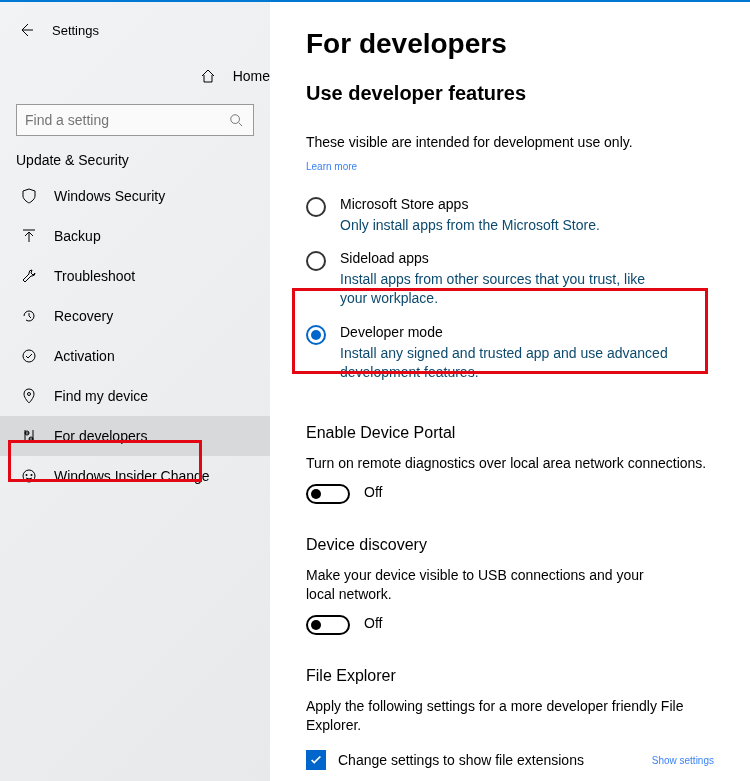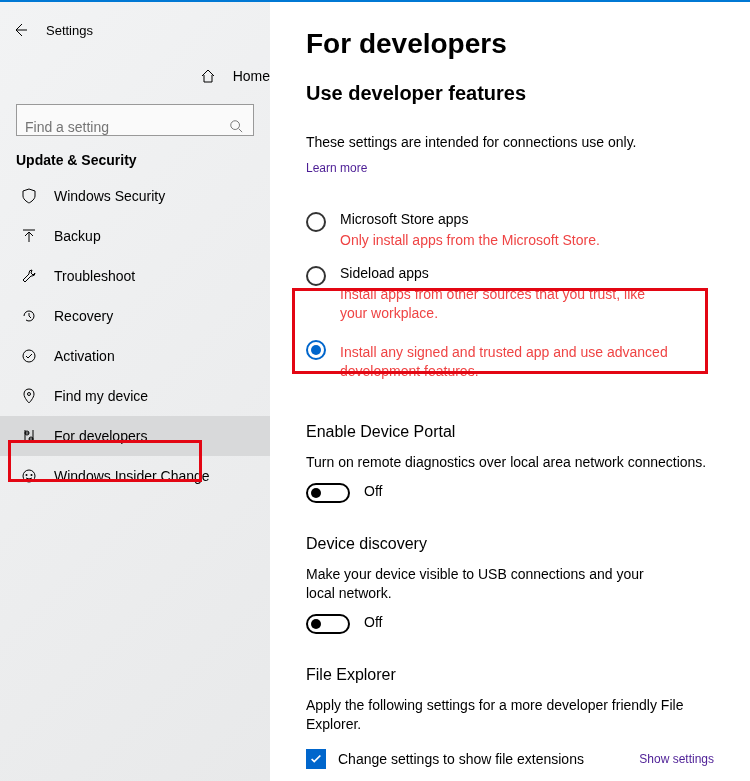--- a/index.html
+++ b/index.html
@@ -13,49 +13,49 @@
     background: #fff;
     border-top: 2px solid #0078d4;
   }
   .app { display: flex; height: 100%; }
   .sidebar {
     width: 270px;
     background: linear-gradient(135deg, #f2f3f4 0%, #e8e9ea 100%);
     padding-top: 8px;
     border-right: 0;
   }
-  .top-row { display: flex; align-items: center; height: 40px; padding-left: 4px; }
+  .top-row { display: flex; align-items: center; height: 40px; padding-left: 10px; }
   .top-row .icon-btn {
     width: 32px; height: 32px;
     display: flex; align-items: center; justify-content: center;
     cursor: pointer;
   }
   .top-row .title { font-size: 13px; margin-left: 10px; }
   .home-row {
     display: flex; align-items: center;
     height: 40px; padding-left: 20px;
     margin-top: 6px;
     cursor: pointer;
     justify-content: flex-end;
   }
   .home-row .lbl { margin-left: 16px; font-size: 14px; }
   .searchbox {
     margin: 8px 16px 14px 16px;
     height: 32px;
     border: 1px solid #999;
     background: #fafafa;
-    display: flex; align-items: flex-end;
+    display: flex; align-items: center;
     padding: 0 8px;
   }
   .searchbox input {
     flex: 1; border: 0; background: transparent;
     font-size: 14px; color: #666; outline: none;
   }
   .section-title {
-    font-weight: 700;
+    font-weight: 400;
     font-size: 14px;
     padding: 2px 16px 8px 16px;
   }
   .nav { list-style: none; }
   .nav li {
     display: flex; align-items: center;
     height: 40px;
     padding-left: 20px;
     cursor: pointer;
   }
@@ -69,42 +69,42 @@
   }
   .content {
     flex: 1; padding: 26px 36px 0 36px;
     overflow-y: auto;
     position: relative;
   }
   h1 { font-size: 28px; font-weight: 600; margin-bottom: 22px; }
   h2 { font-size: 20px; font-weight: 600; margin-bottom: 28px; }
   h3 { font-size: 16px; font-weight: 400; margin-top: 32px; margin-bottom: 12px; }
   .desc { font-size: 14px; color: #000; margin-bottom: 8px; line-height: 1.4; }
-  .link { color: #4c1d95; font-size: 12px; cursor: pointer; }
-  .radio-group { margin-top: 30px; }
+  .link { color: #3b82f6; font-size: 10px; cursor: pointer; }
+  .radio-group { margin-top: 18px; }
   .radio-item {
     display: flex; align-items: flex-start;
     padding: 6px 0 10px 0;
     cursor: pointer;
   }
   .radio-circle {
     width: 20px; height: 20px;
     border: 2px solid #333;
     border-radius: 50%;
     margin-right: 14px; margin-top: 1px;
     display: flex; align-items: center; justify-content: center;
     flex-shrink: 0;
   }
   .radio-item.selected .radio-circle { border-color: #0066cc; }
   .radio-item.selected .radio-circle::after {
     content: ""; width: 10px; height: 10px;
     background: #0066cc; border-radius: 50%;
   }
   .radio-body .rt { font-size: 14px; }
-  .radio-body .rd { font-size: 14px; color: #ef4444; margin-top: 4px; line-height: 1.35; max-width: 330px; }
+  .radio-body .rd { font-size: 14px; color: #0c4a6e; margin-top: 4px; line-height: 1.35; max-width: 330px; }
   .toggle-row { display: flex; margin-top: 10px; }
   .toggle {
     width: 44px; height: 20px;
     border: 2px solid #000;
     border-radius: 12px;
     position: relative;
     cursor: pointer;
   }
   .toggle::after {
     content: ""; position: absolute;
@@ -235,41 +235,42 @@
       </li>
     </ul>
 
     <div class="highlight-box" style="left:8px; top:438px; width:194px; height:42px;"></div>
   </div>
 
   <div class="content">
     <h1>For developers</h1>
 
     <h2>Use developer features</h2>
-    <div class="desc">These settings are intended for connections use only.</div>
+    <div class="desc">These visible are intended for development use only.</div>
     <div class="link">Learn more</div>
 
     <div class="radio-group">
       <div class="radio-item">
         <div class="radio-circle"></div>
         <div class="radio-body">
           <div class="rt">Microsoft Store apps</div>
           <div class="rd">Only install apps from the Microsoft Store.</div>
         </div>
       </div>
       <div class="radio-item">
         <div class="radio-circle"></div>
         <div class="radio-body">
           <div class="rt">Sideload apps</div>
           <div class="rd">Install apps from other sources that you trust, like your workplace.</div>
         </div>
       </div>
       <div class="radio-item selected">
         <div class="radio-circle"></div>
         <div class="radio-body">
+          <div class="rt">Developer mode</div>
           <div class="rd">Install any signed and trusted app and use advanced development features.</div>
         </div>
       </div>
     </div>
     <div class="highlight-box" style="left:22px; top:286px; width:416px; height:86px;"></div>
 
     <h3>Enable Device Portal</h3>
     <div class="desc">Turn on remote diagnostics over local area network connections.</div>
     <div class="toggle-row">
       <div class="toggle"></div>

